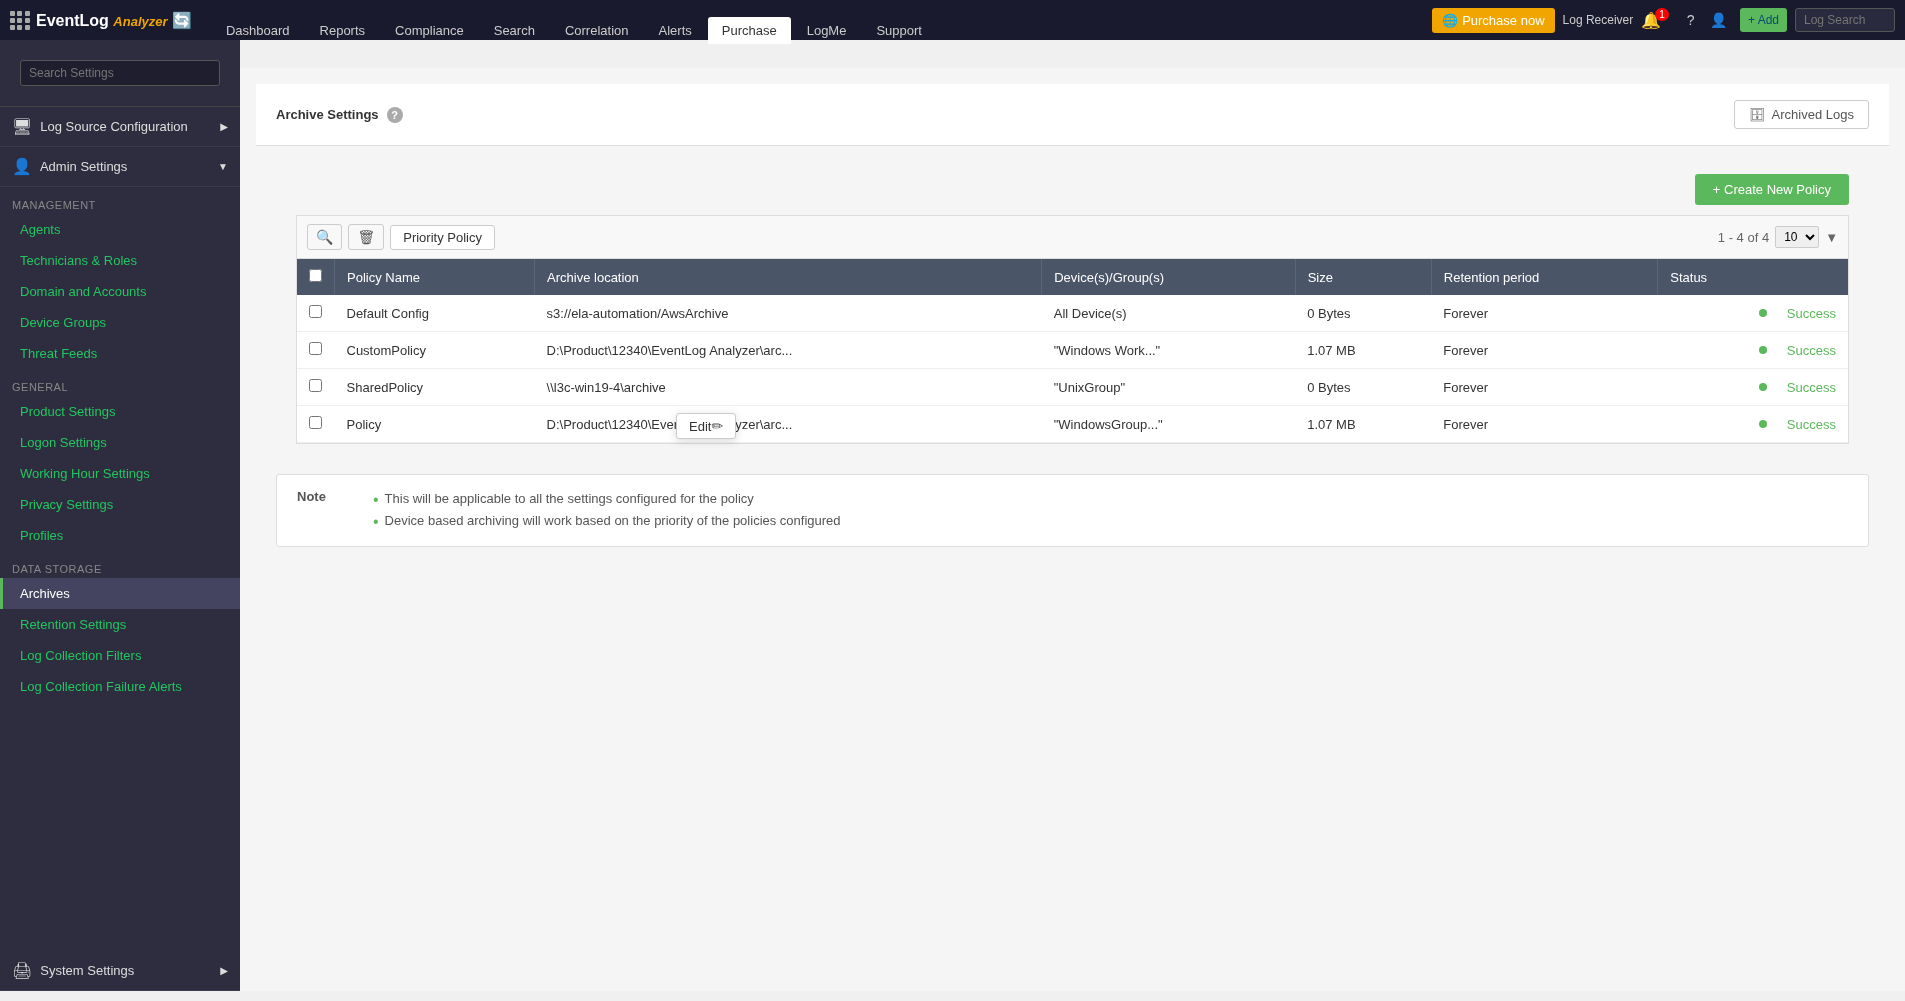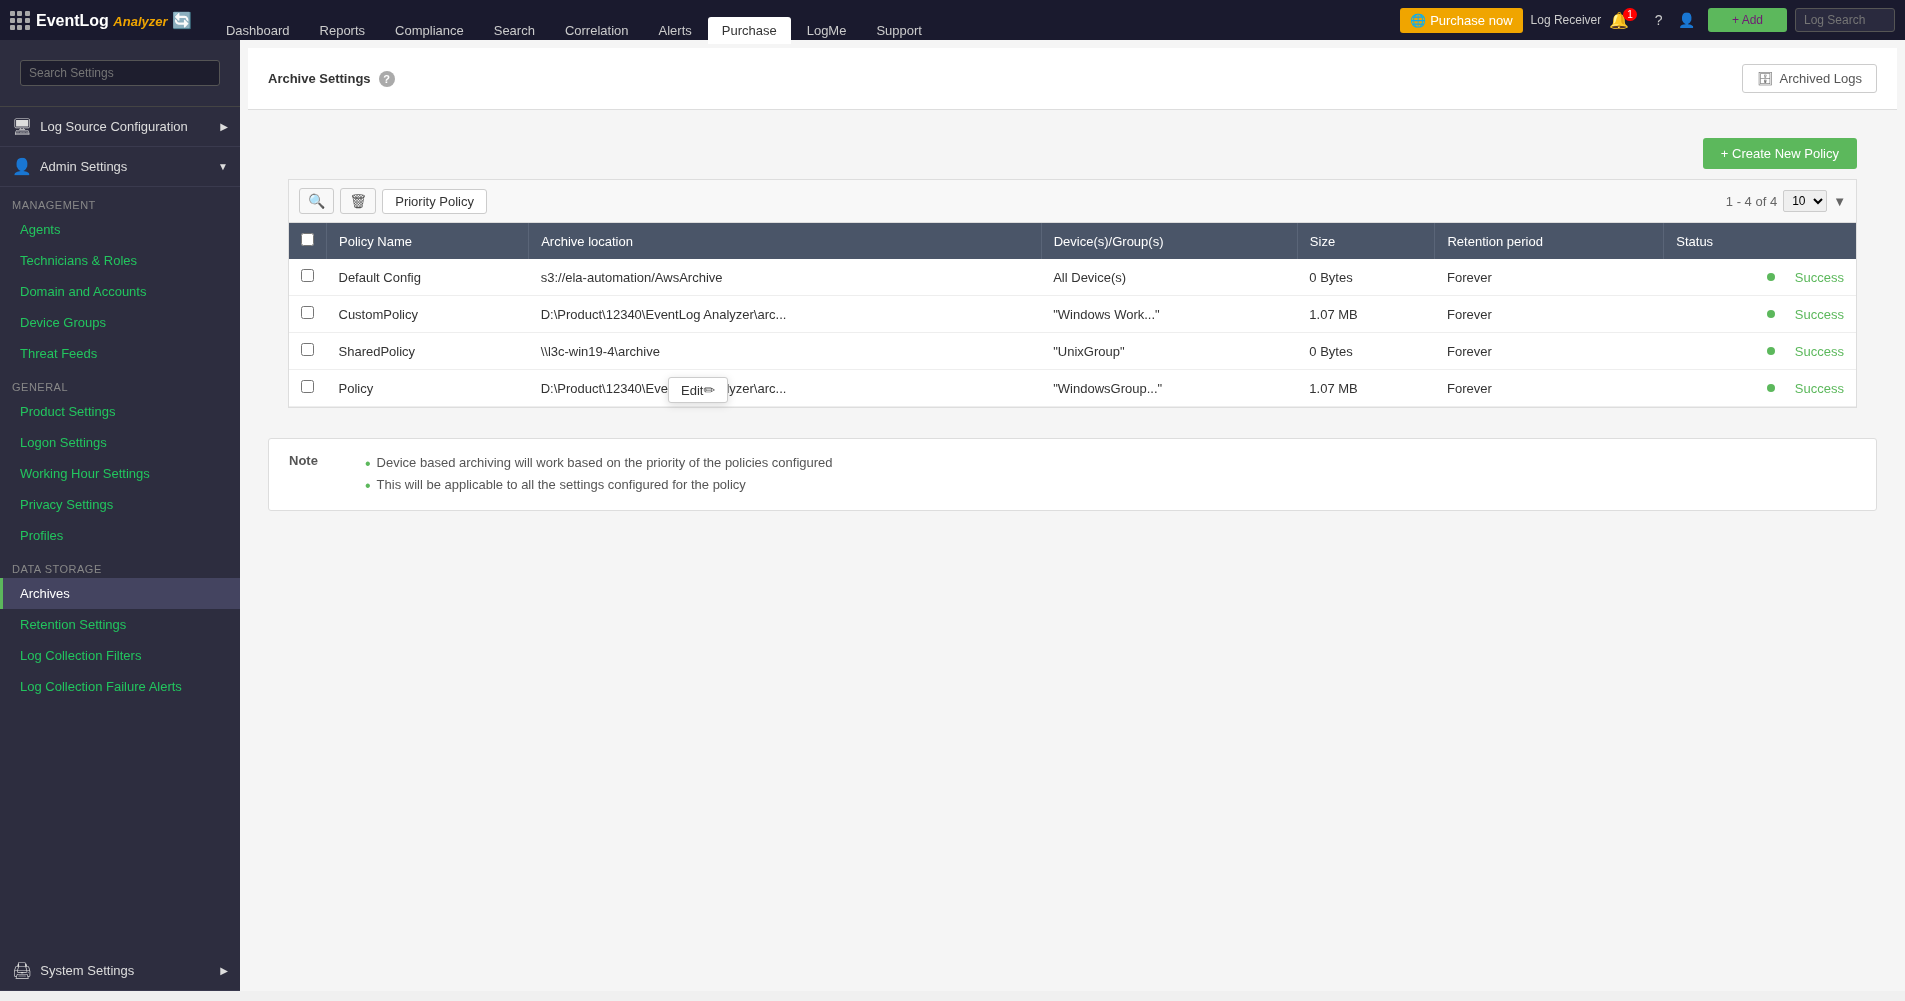--- a/index.html
+++ b/index.html
@@ -71,23 +71,23 @@
       cursor: pointer;
       display: flex;
       align-items: center;
       gap: 4px;
       font-size: 12px;
     }
     .log-receiver { color: #ccc; font-size: 12px; cursor: pointer; }
     .topbar-icon { color: #ccc; cursor: pointer; font-size: 14px; padding: 4px; }
     .add-btn {
       background: #5cb85c;
-      color: #701a75;
+      color: #0c4a6e;
       border: none;
-      padding: 5px 24px;
+      padding: 5px 8px;
       border-radius: 3px;
       cursor: pointer;
       font-size: 12px;
     }
     .search-box-top {
       background: #2a2a3e;
       border: 1px solid #555;
       color: #ccc;
       padding: 4px 8px;
       border-radius: 3px;
@@ -160,21 +160,22 @@
       color: #22c55e;
       font-size: 13px;
     }
     .sidebar-item.active { background: #444460; color: #fff; border-left: 3px solid #5cb85c; padding-left: 17px; }
 
     
     .content {
       flex: 1;
       background: #f5f5f5;
       overflow-y: auto;
-      padding: 8px;
+      padding: 16px;
+      margin-top: 28px;
     }
     .content-header {
       background: #fff;
       padding: 16px 20px;
       border-bottom: 1px solid #ddd;
       display: flex;
       align-items: center;
       justify-content: space-between;
     }
     .content-header h1 {
@@ -575,21 +576,21 @@
     </tr>
               </tbody>
           </table>
         </div>
       </div>
 
       <div class="note-section">
         <div style="display:flex; gap: 36px;">
           <span class="note-title" style="min-width:40px;">Note</span>
           <ul>
+            <li>This will be applicable to all the settings configured for the policy</li>
             <li>Device based archiving will work based on the priority of the policies configured</li>
-            <li>This will be applicable to all the settings configured for the policy</li>
           </ul>
         </div>
       </div>
 
     </div>
   </div>
 </div>
 
 </body></html>

